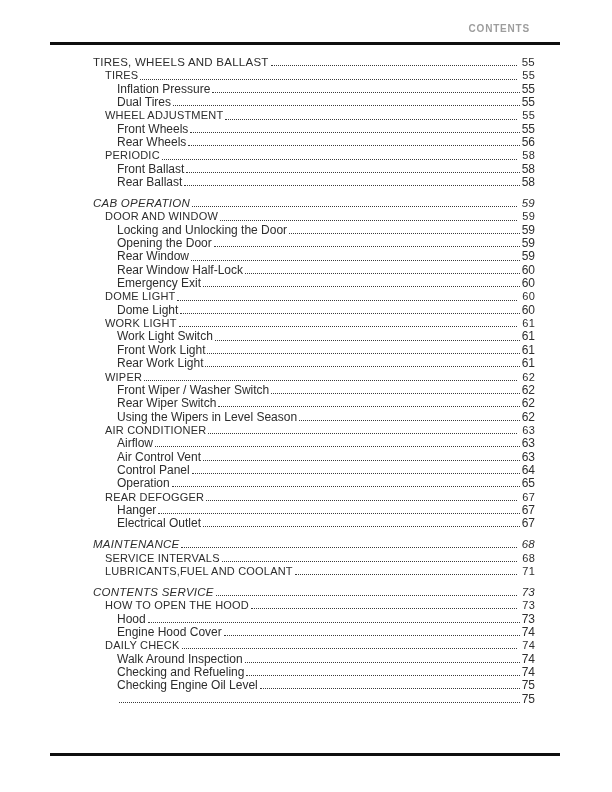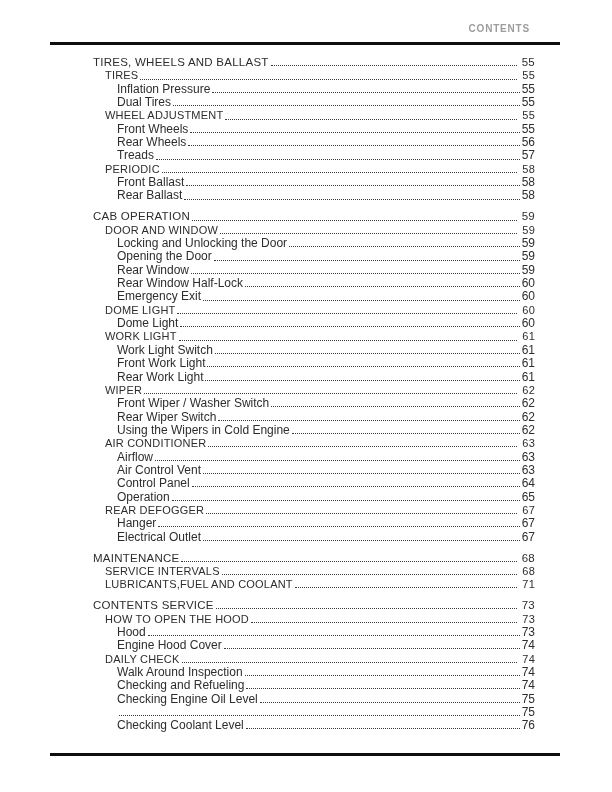--- a/index.html
+++ b/index.html
@@ -35,21 +35,21 @@
     left: 93px;
     top: 56px;
     right: 77px;
   }
   .row {
     display: flex;
     height: 13.35px;
     line-height: 13.35px;
     white-space: nowrap;
   }
-  .row.gap { margin-top: 7.6px; }
+  .row.gap { margin-top: 7.6px; font-style: italic; }
   .row.level-1 { font-size: 11.5px; letter-spacing: 0.25px; }
   .row.level-2 { font-size: 11px;   letter-spacing: 0.2px; padding-left: 12px; }
   .row.level-3 { font-size: 12px; padding-left: 24px; }
   .title { flex: 0 0 auto; }
   .leader {
     flex: 1 1 auto;
     align-self: flex-end;
     border-bottom: 1.5px dotted #3a3a3a;
     margin: 0 1px 3.2px 2px;
     min-width: 8px;
@@ -92,25 +92,20 @@
       <div class="row level-3">
     <span class="title">Front Wheels</span>
     <span class="leader"></span>
     <span class="pagenum">55</span>
   </div>
       <div class="row level-3">
     <span class="title">Rear Wheels</span>
     <span class="leader"></span>
     <span class="pagenum">56</span>
   </div>
-      <div class="row level-3">
-    <span class="title">Treads</span>
-    <span class="leader"></span>
-    <span class="pagenum">57</span>
-  </div>
       <div class="row level-2">
     <span class="title">PERIODIC</span>
     <span class="leader"></span>
     <span class="pagenum">58</span>
   </div>
       <div class="row level-3">
     <span class="title">Front Ballast</span>
     <span class="leader"></span>
     <span class="pagenum">58</span>
   </div>
@@ -193,21 +188,21 @@
     <span class="title">Front Wiper / Washer Switch</span>
     <span class="leader"></span>
     <span class="pagenum">62</span>
   </div>
       <div class="row level-3">
     <span class="title">Rear Wiper Switch</span>
     <span class="leader"></span>
     <span class="pagenum">62</span>
   </div>
       <div class="row level-3">
-    <span class="title">Using the Wipers in Cold Engine</span>
+    <span class="title">Using the Wipers in Level Season</span>
     <span class="leader"></span>
     <span class="pagenum">62</span>
   </div>
       <div class="row level-2">
     <span class="title">AIR CONDITIONER</span>
     <span class="leader"></span>
     <span class="pagenum">63</span>
   </div>
       <div class="row level-3">
     <span class="title">Airflow</span>
@@ -295,21 +290,16 @@
     <span class="pagenum">74</span>
   </div>
       <div class="row level-3">
     <span class="title">Checking Engine Oil Level</span>
     <span class="leader"></span>
     <span class="pagenum">75</span>
   </div>
       <div class="row level-3">
     <span class="leader"></span>
     <span class="pagenum">75</span>
-  </div>
-      <div class="row level-3">
-    <span class="title">Checking Coolant Level</span>
-    <span class="leader"></span>
-    <span class="pagenum">76</span>
   </div>
     </div>
   <div class="rule bottom"></div>
 </div>
 
 </body></html>

